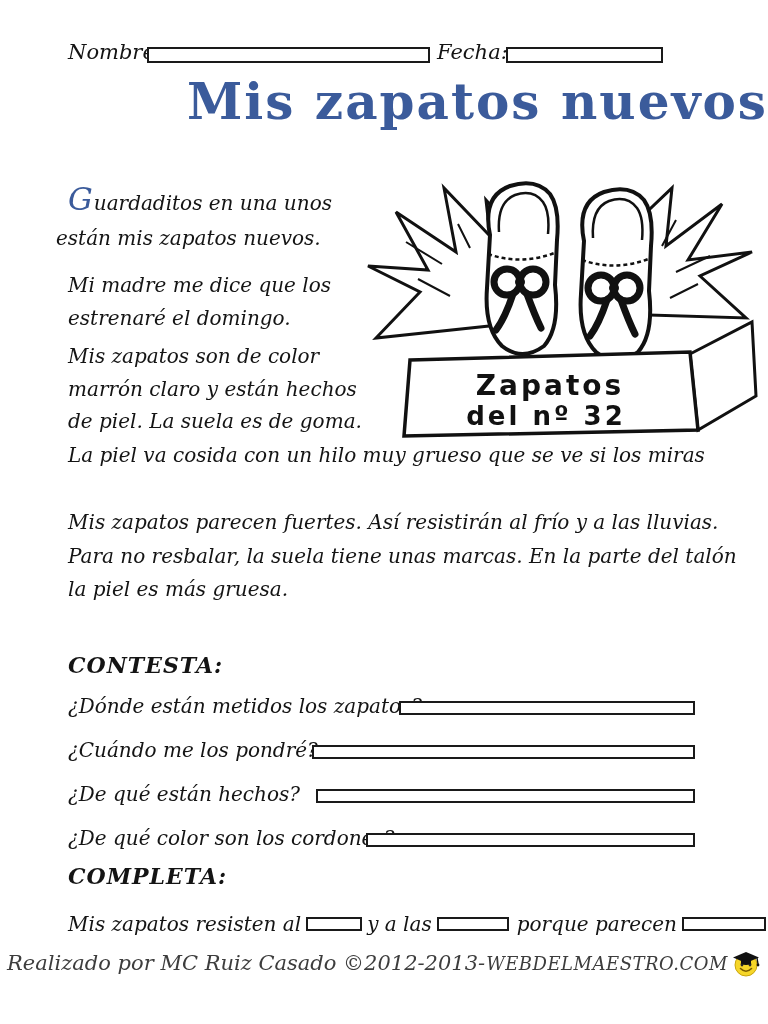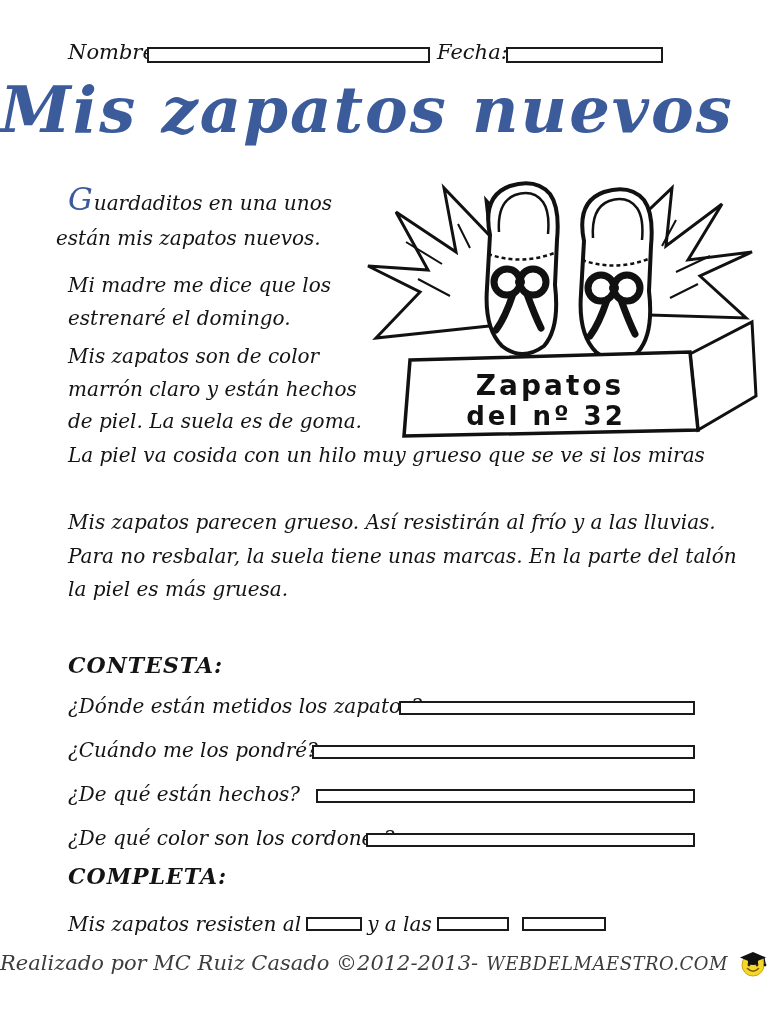--- a/index.html
+++ b/index.html
@@ -18,25 +18,24 @@
     font-style: italic;
     font-size: 20px;
     white-space: nowrap;
     color: var(--ink, #141414);
   }
   .label-script { font-size: 21px; }
   .title {
     position: absolute;
     left: 0; right: 0;
     top: 72px;
-    text-align: left;
+    text-align: right;
     font-family: "DejaVu Serif", serif;
-    font-style: italic;
     font-weight: bold;
-    font-size: 64px;
+    font-size: 50px;
     letter-spacing: 2px;
     color: var(--title-blue, #3b5b9b);
     white-space: nowrap;
   }
   .dropline { display: flex; align-items: baseline; }
   .dropcap {
     font-size: 31px;
     font-style: italic;
     color: var(--title-blue, #3b5b9b);
     margin-right: 1px;
@@ -71,21 +70,21 @@
     margin: 0 5px;
   }
   .ib1 { width: 56px; }
   .ib2 { width: 72px; margin-right: 8px;}
   .ib3 { width: 84px; margin-right: 0; }
   .footer {
     position: absolute;
     left: 0; right: 0;
     top: 948px;
     display: flex;
-    justify-content: space-between;
+    justify-content: center;
     align-items: center;
     gap: 1px;
     color: var(--footer-ink, #3d3d3d);
     white-space: nowrap;
   }
   .footer .credit { font-style: italic; font-size: 21px; }
   .footer .site { font-style: italic; font-size: 18px; letter-spacing: 0.5px; }
   .illustration {
     position: absolute;
     left: 358px;
@@ -116,21 +115,21 @@
     <span>uardaditos en una unos</span>
   </div>
   <div class="script" style="left:56px; top:226px;">están mis zapatos nuevos.</div>
   <div class="script" style="left:68px; top:273px;">Mi madre me dice que los</div>
   <div class="script" style="left:68px; top:306px;">estrenaré el domingo.</div>
   <div class="script" style="left:68px; top:344px;">Mis zapatos son de color</div>
   <div class="script" style="left:68px; top:377px;">marrón claro y están hechos</div>
   <div class="script" style="left:68px; top:409px;">de piel. La suela es de goma.</div>
 
   <div class="script" style="left:68px; top:443px;">La piel va cosida con un hilo muy grueso que se ve si los miras</div>
-  <div class="script" style="left:68px; top:510px;">Mis zapatos parecen grueso. Así resistirán al frío y a las lluvias.</div>
+  <div class="script" style="left:68px; top:510px;">Mis zapatos parecen fuertes. Así resistirán al frío y a las lluvias.</div>
   <div class="script" style="left:68px; top:544px;">Para no resbalar, la suela tiene unas marcas. En la parte del talón</div>
   <div class="script" style="left:68px; top:577px;">la piel es más gruesa.</div>
 
   <svg class="illustration" viewBox="0 0 402 280">
 
     <path d="M150,160 L18,174 L62,128 L10,102 L70,106 L38,48 L98,88 L86,24 L132,72 L128,36 L160,72 Z" fill="#ffffff" stroke="#111" stroke-width="3" stroke-linejoin="miter"></path>
     <path d="M60,115 L92,132 M48,78 L84,100 M100,60 L112,84" stroke="#111" stroke-width="2" fill="none"></path>
 
     <path d="M258,150 L388,154 L342,112 L394,88 L330,96 L364,40 L308,82 L314,24 L272,64 Z" fill="#ffffff" stroke="#111" stroke-width="3" stroke-linejoin="miter"></path>
     <path d="M340,120 L312,134 M352,92 L318,108 M318,56 L304,82" stroke="#111" stroke-width="2" fill="none"></path>
@@ -177,20 +176,21 @@
   <div class="script" style="left:68px; top:826px;">¿De qué color son los cordones?</div>
   <div class="blank" style="left:366px; top:833px; width:329px; height:14px;"></div>
 
   <div class="heading" style="left:68px; top:863px;font-style:italic;">COMPLETA:</div>
 
   <div class="completa-row">
     <span class="txt">Mis zapatos resisten al</span>
     <span class="inline-blank ib1"></span>
     <span class="txt">y a las</span>
     <span class="inline-blank ib2"></span>
+    <span class="txt">porque parecen</span>
     <span class="inline-blank ib3"></span>
   </div>
 
   <div class="footer">
     <span class="credit">Realizado por MC Ruiz Casado ©2012-2013-</span>
     <span class="site">WEBDELMAESTRO.COM</span>
     <svg width="30" height="30" viewBox="0 0 30 30" style="margin-left:2px;">
       <circle cx="15" cy="17" r="11" fill="#f6d629" stroke="#c9a40c" stroke-width="1"></circle>
       <ellipse cx="11" cy="16.5" rx="1.4" ry="2" fill="#2a2a2a"></ellipse>
       <ellipse cx="19" cy="16.5" rx="1.4" ry="2" fill="#2a2a2a"></ellipse>

